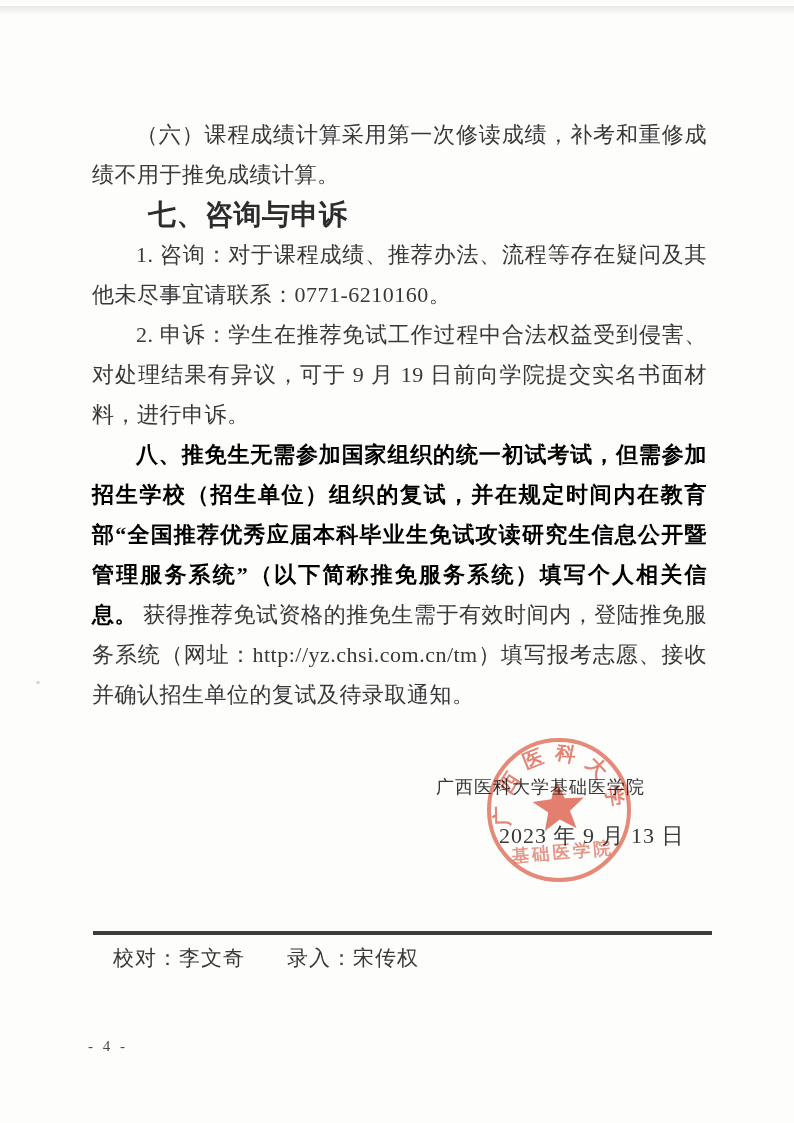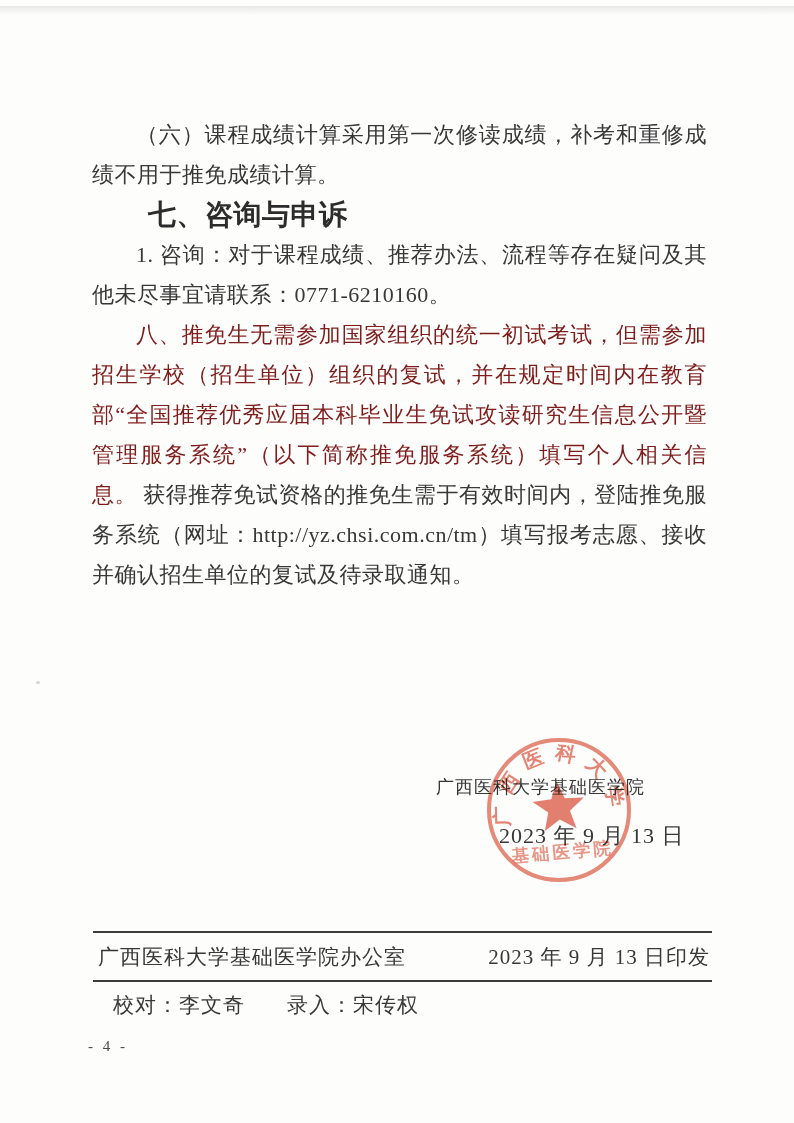--- a/index.html
+++ b/index.html
@@ -41,21 +41,21 @@
   .body-text p, .body-text h2 {
     text-indent: 2em;
     margin: 0;
   }
   .section-heading {
     font-family: "Liberation Sans", sans-serif;
     font-weight: 700;
     font-size: 28px;
     color: #2c2c2c;
   }
-  .seg-bold { font-weight: 400; color: #7f1d1d; }
+  .seg-bold { font-weight: 700; color: #000000; }
   
   .sig-org {
     position: absolute;
     left: 436px; top: 775px;
     font-size: 18px;
     letter-spacing: 1px;
     white-space: nowrap;
   }
   .sig-date {
     position: absolute;
@@ -129,20 +129,23 @@
 
   <main class="body-text">
     <p>
       <span>（六）课程成绩计算采用第一次修读成绩，补考和重修成绩不用于推免成绩计算。</span>
     </p>
     <h2 class="section-heading">七、咨询与申诉</h2>
     <p>
       <span>1. 咨询：对于课程成绩、推荐办法、流程等存在疑问及其他未尽事宜请联系：0771-6210160。</span>
     </p>
     <p>
+      <span>2. 申诉：学生在推荐免试工作过程中合法权益受到侵害、对处理结果有异议，可于 9 月 19 日前向学院提交实名书面材料，进行申诉。</span>
+    </p>
+    <p>
       <span class="seg-bold">八、推免生无需参加国家组织的统一初试考试，但需参加招生学校（招生单位）组织的复试，并在规定时间内在教育部“全国推荐优秀应届本科毕业生免试攻读研究生信息公开暨管理服务系统”（以下简称推免服务系统）填写个人相关信息。</span>
       <span>获得推荐免试资格的推免生需于有效时间内，登陆推免服务系统（网址：http://yz.chsi.com.cn/tm）填写报考志愿、接收并确认招生单位的复试及待录取通知。</span>
     </p>
   </main>
 
   <div class="sig-org">广西医科大学基础医学院</div>
   <div class="sig-date">2023 年 9 月 13 日</div>
 
   <svg class="seal" viewBox="0 0 160 160" xmlns="http://www.w3.org/2000/svg">
     <defs>
@@ -153,24 +156,20 @@
       <text class="ring-text">
         <textPath href="#sealArc" startOffset="50%" text-anchor="middle">广西医科大学</textPath>
       </text>
       <polygon class="star" points="80,51 86.8,68.7 105.7,69.7 90.9,81.6 95.9,99.8 80,89.5 64.1,99.8 69.1,81.6 54.3,69.7 73.2,68.7"></polygon>
       <text class="bottom-text" x="80" y="128">基础医学院</text>
     </g>
   </svg>
 
   <footer class="doc-footer">
     <div class="rule"></div>
-    <div class="footer-row-1">
-      <span>广西医科大学基础医学院办公室</span>
-      <span>2023 年 9 月 13 日印发</span>
-    </div>
     <div class="rule"></div>
     <div class="footer-row-2">
       <span>校对：</span><span>李文奇</span><span class="gap"></span><span>录入：</span><span>宋传权</span>
     </div>
   </footer>
 
   <div class="page-number">- 4 -</div>
 
 </div>
 

